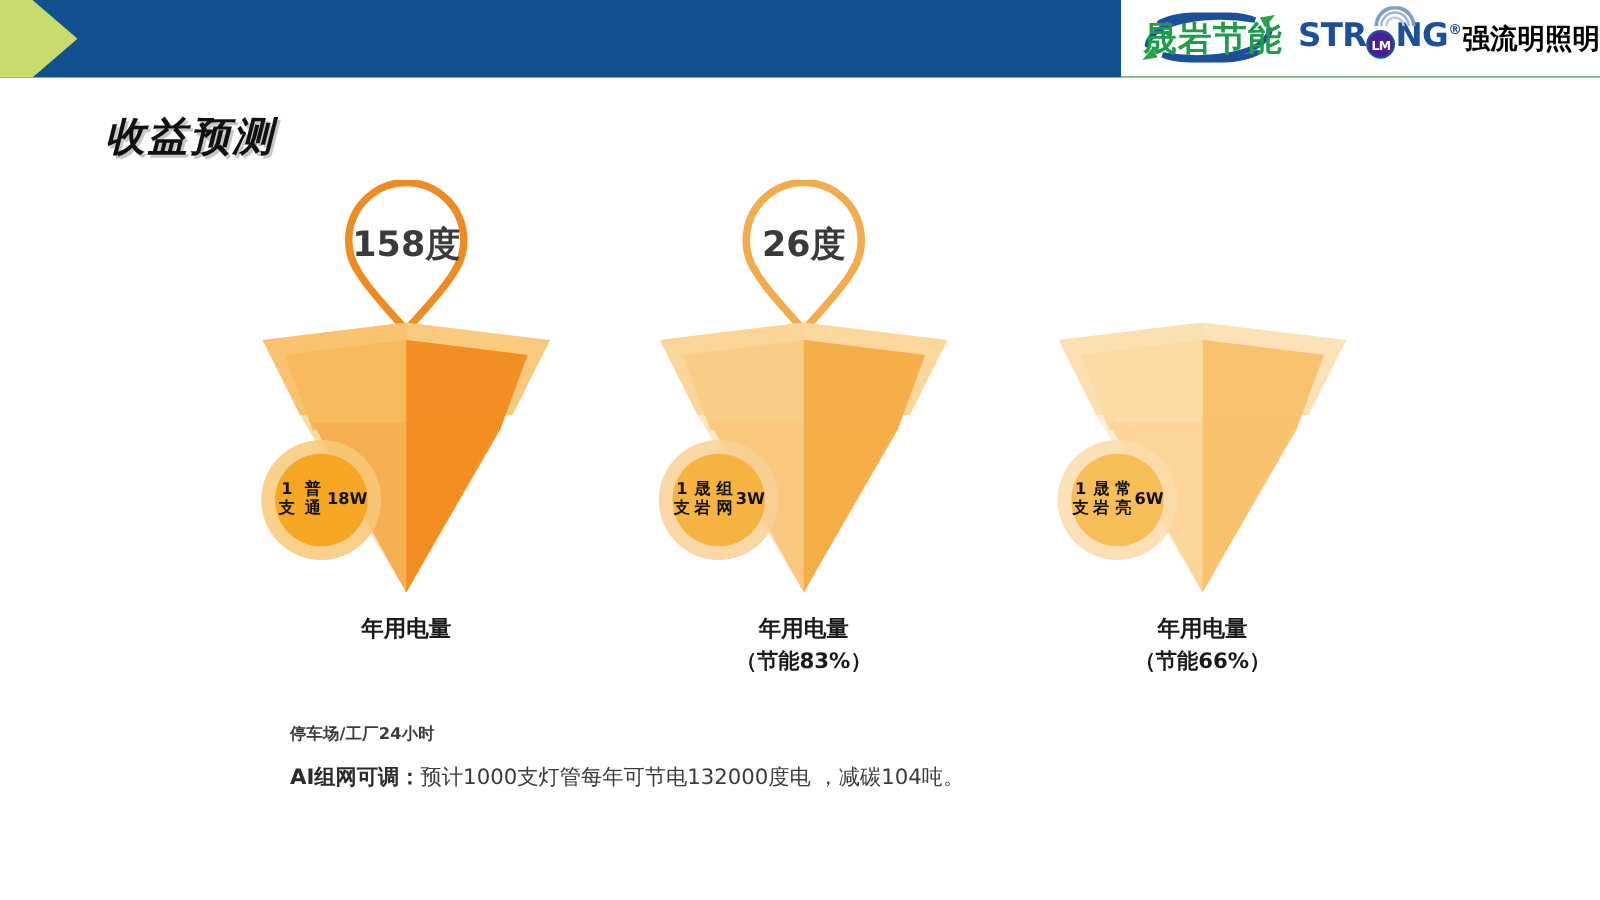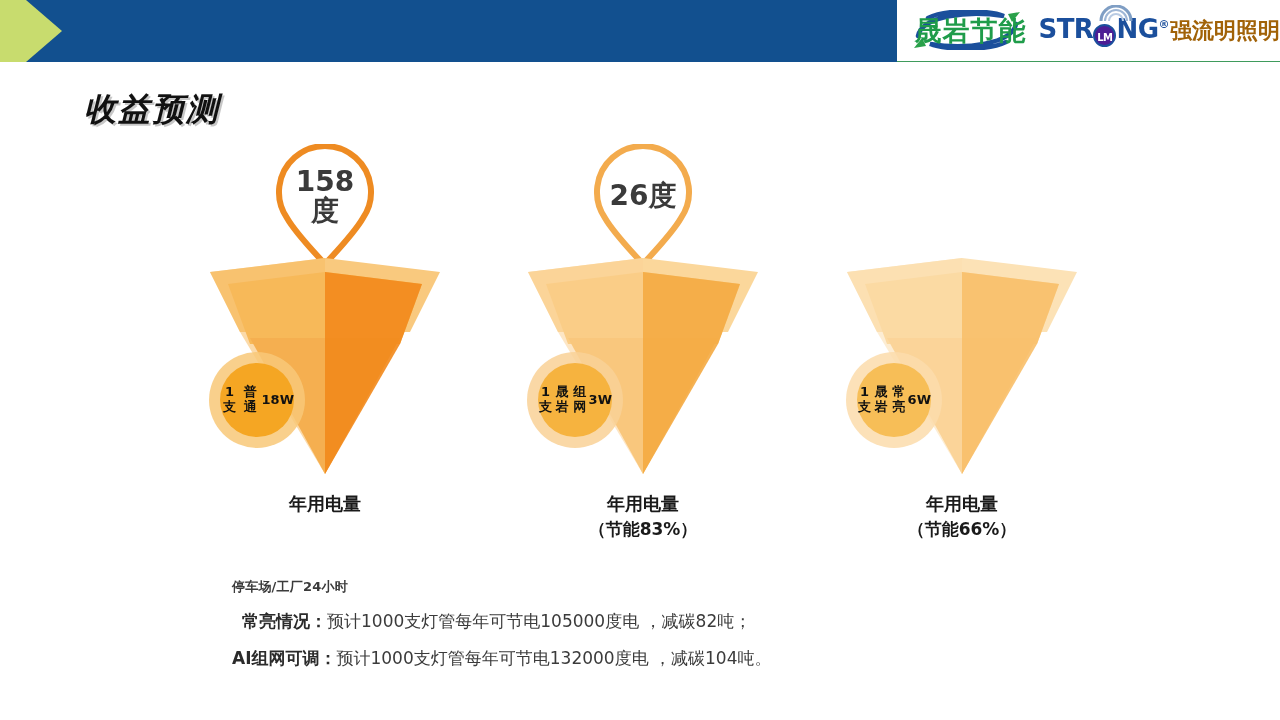--- a/index.html
+++ b/index.html
@@ -26,41 +26,41 @@
   .logo-cn{position:relative;font-size:27px;font-weight:bold;color:#1f9c4a;
     letter-spacing:1px;z-index:2;font-family:"DejaVu Sans",sans-serif;}
   .logo-swoosh{position:absolute;left:-6px;top:2px;width:118px;height:40px;z-index:1;pointer-events:none;}
   .logo-strong{position:relative;margin-left:12px;font-size:26px;font-weight:bold;
     color:#1b4f9c;letter-spacing:-0.5px;font-family:"DejaVu Sans",sans-serif;}
   .logo-o{position:relative;display:inline-block;width:23px;height:23px;border-radius:50%;
     border:2.5px solid #1b4f9c;background:#4c1d95;color:#fff;font-size:10px;font-weight:bold;
     line-height:23px;text-align:center;vertical-align:-3px;box-sizing:border-box;}
   .logo-fan{position:absolute;left:61px;top:-9px;width:34px;height:16px;}
   .logo-reg{font-size:11px;vertical-align:super;color:#1b4f9c;}
-  .logo-cn2{font-size:22px;font-weight:bold;color:#a16207;margin-left:1px;
+  .logo-cn2{font-size:22px;font-weight:bold;color:#000000;margin-left:1px;
     font-family:"DejaVu Sans",sans-serif;}
 
   
   .section-title{position:absolute;left:84px;top:88px;font-size:32px;font-weight:bold;
     font-style:italic;color:#111;letter-spacing:2px;
     font-family:"DejaVu Sans",sans-serif;
     text-shadow:2px 2px 0 rgba(0,0,0,.22);}
 
   
   .funnels{position:absolute;left:0;top:140px;width:1280px;height:420px;}
   .fgroup{position:absolute;top:0;width:260px;height:420px;}
   .fgroup.g0{left:195px;}
   .fgroup.g1{left:513px;}
   .fgroup.g2{left:832px;}
 
   
   .pin{position:absolute;left:50%;top:4px;transform:translateX(-50%);width:104px;height:122px;}
   .pin svg{display:block;}
   .pin-text{position:absolute;left:0;top:0;width:104px;height:104px;
-    display:flex;flex-direction:column;align-items:center;justify-content:center;
+    display:flex;flex-direction:row;align-items:center;justify-content:center;
     color:#3a3a3a;font-size:28px;font-weight:bold;line-height:1.05;
     font-family:"DejaVu Sans",sans-serif;}
 
   
   .funnel{position:absolute;left:50%;top:118px;transform:translateX(-50%);width:230px;height:220px;}
   .funnel svg{display:block;}
 
   
   .badge{position:absolute;left:14px;top:212px;width:96px;height:96px;}
   .badge-outer{position:absolute;left:0;top:0;width:96px;height:96px;border-radius:50%;}
@@ -219,19 +219,16 @@
     <div class="caption">
       <span>年用电量</span>
       <span class="sub">（节能66%）</span>
     </div>
   </div>
 
 </div>
 
 <div class="notes">
   <div class="note-small">停车场/工厂24小时</div>
-  <div class="note-line l1">
-    <span class="lead">常亮情况：</span><span>预计1000支灯管每年可节电105000度电 ，减碳82吨；</span>
-  </div>
   <div class="note-line l2">
     <span class="lead">AI组网可调：</span><span>预计1000支灯管每年可节电132000度电 ，减碳104吨。</span>
   </div>
 </div>
 
 </body></html>

